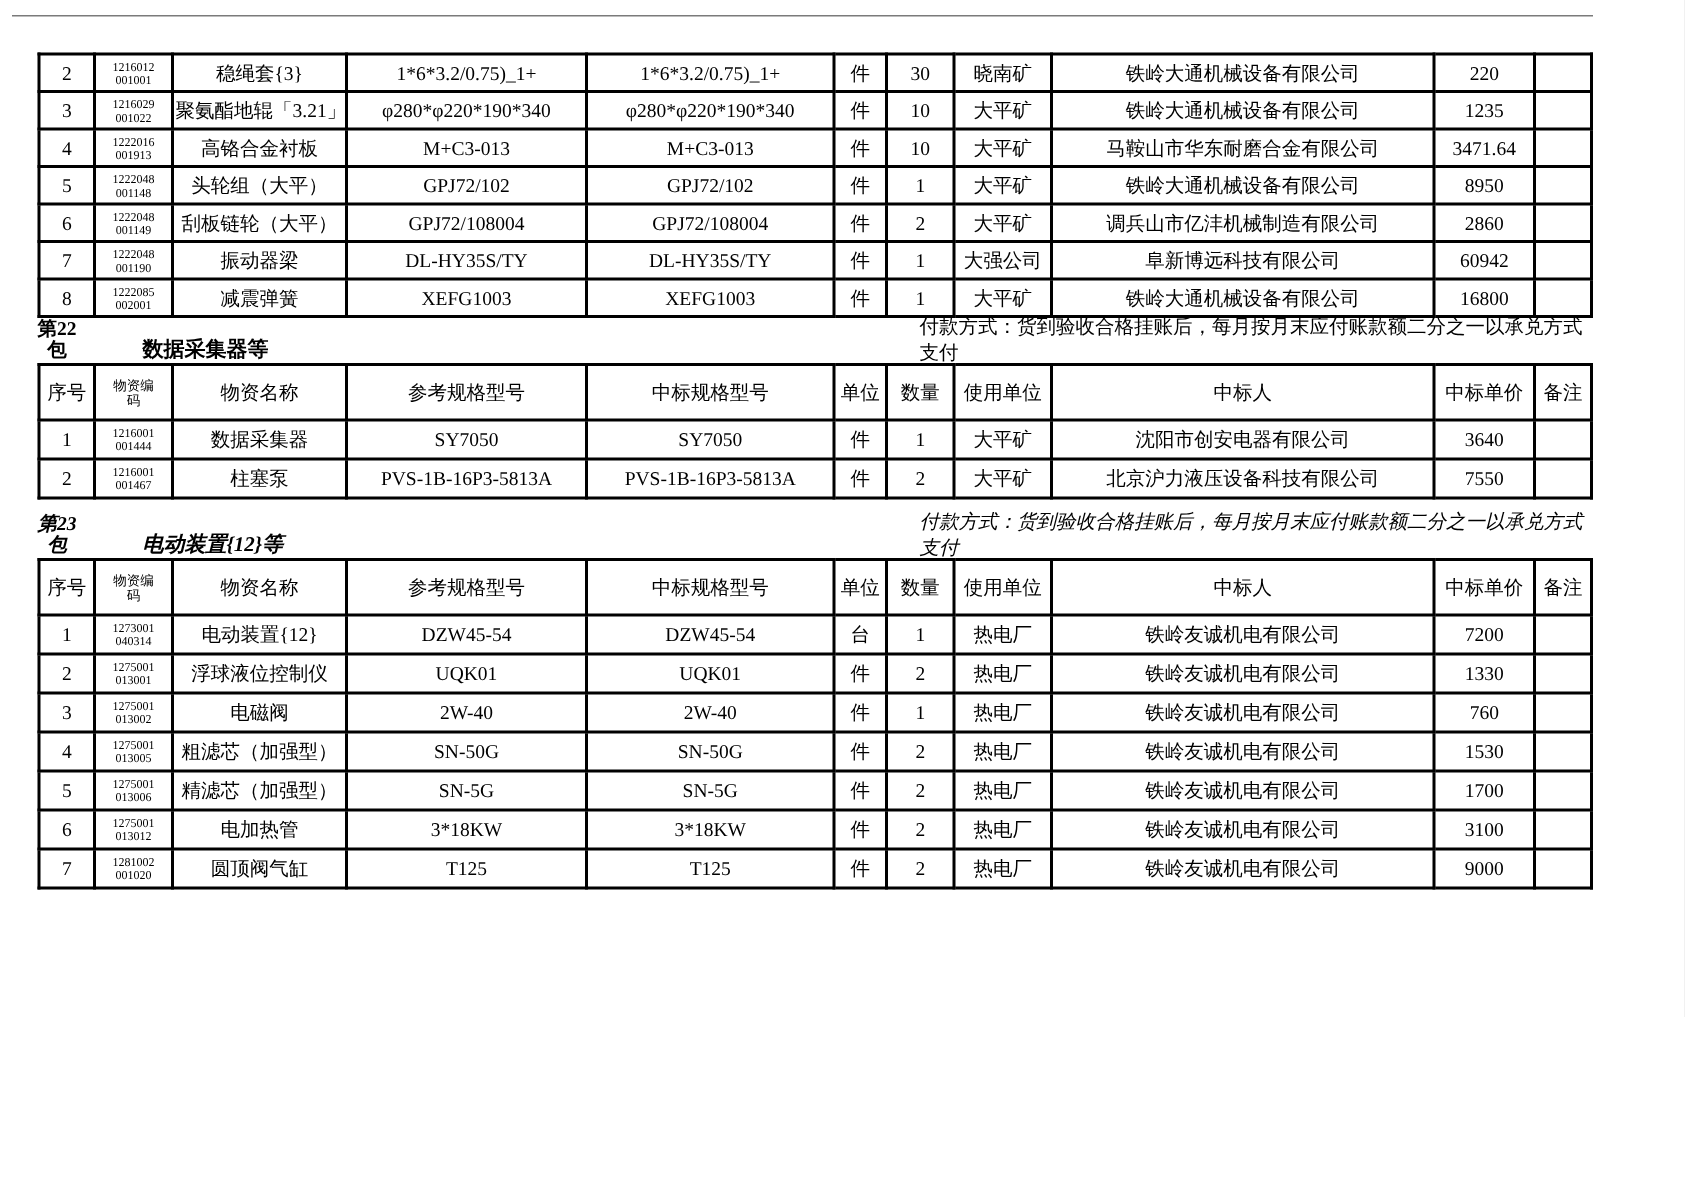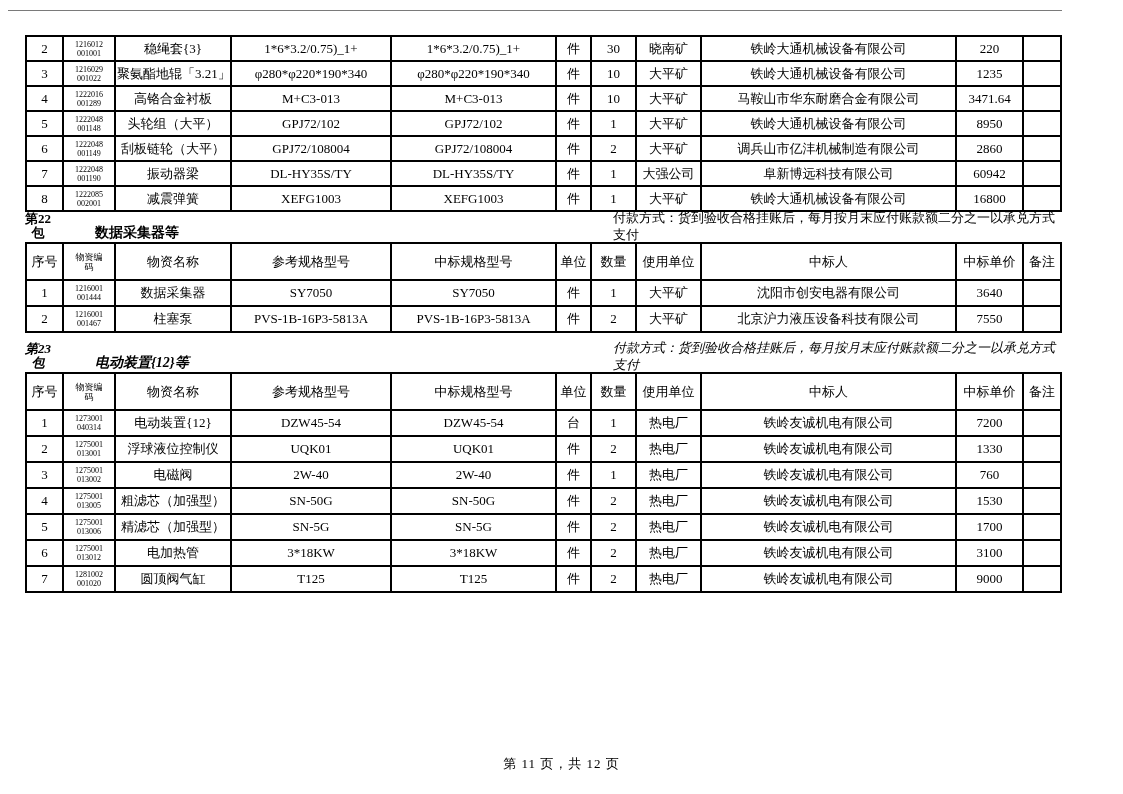--- a/index.html
+++ b/index.html
@@ -81,21 +81,21 @@
             <td>10</td>
             <td>大平矿</td>
             <td>铁岭大通机械设备有限公司</td>
             <td>1235</td>
             <td></td>
           </tr>
           <tr>
             <td>4</td>
             <td class="code">
               <div>1222016</div>
-              <div>001289</div>
+              <div>001913</div>
             </td>
             <td>高铬合金衬板</td>
             <td>M+C3-013</td>
             <td>M+C3-013</td>
             <td>件</td>
             <td>10</td>
             <td>大平矿</td>
             <td>马鞍山市华东耐磨合金有限公司</td>
             <td>3471.64</td>
             <td></td>
@@ -394,14 +394,13 @@
             <td>热电厂</td>
             <td>铁岭友诚机电有限公司</td>
             <td>9000</td>
             <td></td>
           </tr>
         </tbody>
     </table>
 
   </div>
 
-  <div class="footer">第 11 页，共 12 页</div>
 </div>
 
 </body></html>

